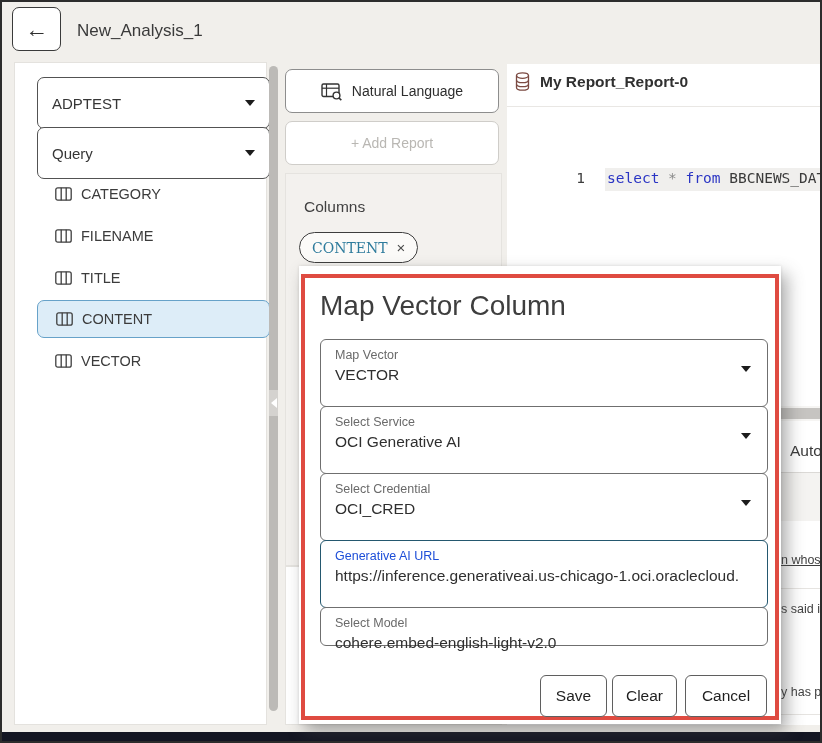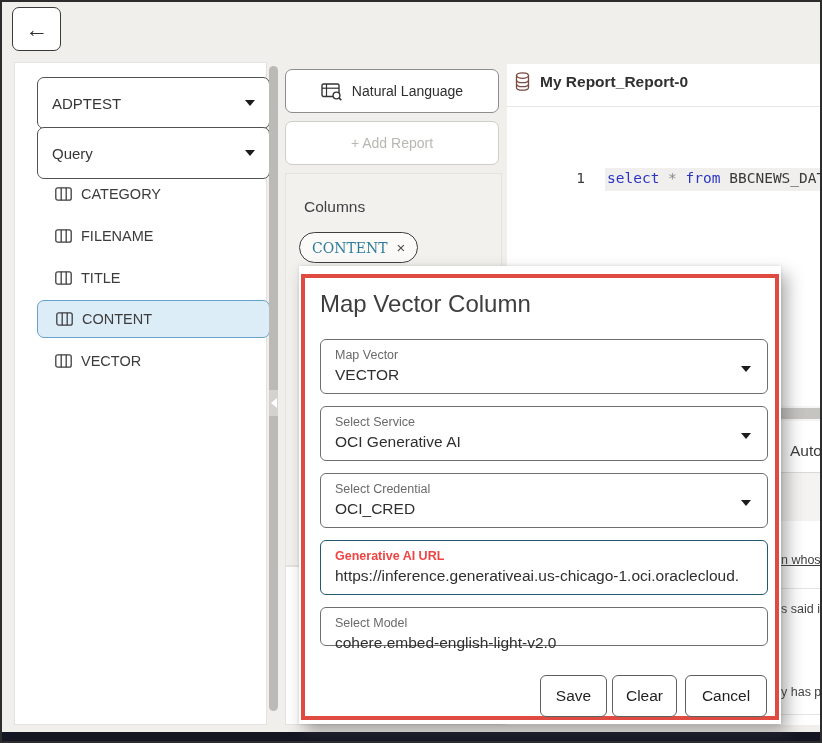--- a/index.html
+++ b/index.html
@@ -72,48 +72,49 @@
   .sec-divider { position:absolute; left:0; top:408px; width:100%; height:1px; background:#dbd9d6; }
   .gray-band { position:absolute; left:0; top:409px; width:100%; height:48px; background:#f4f3f1; }
   .bg-row { position:absolute; left:274px; font-size:12.5px; color:#3f3f3f; white-space:nowrap; }
   .row-divider { position:absolute; left:0; width:100%; height:1px; background:#e6e4e1; }
 
   
   .modal { position:absolute; left:297px; top:264px; width:482px; height:458px; background:#fff;
     box-shadow:6px 8px 16px rgba(70,70,70,.45), 0 0 3px rgba(0,0,0,.12); z-index:10; }
   .red-annotation { position:absolute; left:2px; top:8px; right:2px; bottom:4px;
     border:4px solid #df4b41; pointer-events:none; }
-  .modal-title { position:absolute; left:21px; top:24px; font-size:24px; color:#3e3e3e; }
-  .field { position:absolute; left:21px; width:448px; height:55px; background:#fff;
+  .modal-title { position:absolute; left:21px; top:24px; font-size:28px; color:#3e3e3e; }
+  .field { position:absolute; left:21px; width:448px; height:68px; background:#fff;
     border:1px solid #6f6f6f; border-radius:6px; padding:7px 14px; cursor:pointer; }
   .field .f-label { display:block; font-size:12.5px; color:#6a6a6a; line-height:1.35; }
   .field .f-value { display:block; font-size:15.5px; color:#2f2f2f; line-height:1.45;
     white-space:nowrap; overflow:hidden; }
   .field .caret { position:absolute; right:16px; top:26px; }
   .field.focused { border:1.5px solid #24586f; }
-  .field.focused .f-label { color:#ef4444; font-weight:bold; }
+  .field.focused .f-label { color:#1d4ed8; font-weight:normal; }
   .f1 { top:73px; } .f2 { top:140px; } .f3 { top:207px; } .f4 { top:274px; }
   .f5 { top:341px; height:39px; }
   .modal-btn { position:absolute; top:409px; height:42px; background:#fff;
     border:1.4px solid #5f5f5f; border-radius:6px; font-size:15.5px; color:#1f1f1f;
     font-family:"Liberation Sans", sans-serif; cursor:pointer; }
   .btn-save { left:241px; width:67px; } .btn-clear { left:313px; width:65px; }
   .btn-cancel { left:386px; width:82px; }
 
   
   .bottom-bar { position:absolute; left:0; bottom:0; width:100%; height:9px; background:#141623; }
 </style>
 </head>
 <body>
 
 <div class="frame">
 
   <button class="back-btn">
     <span>←</span>
   </button>
+  <div class="page-title">New_Analysis_1</div>
 
   <div class="left-panel">
     <div class="select-box" style="top:14px;">
       <span>ADPTEST</span>
       <span class="caret"></span>
     </div>
     <div class="select-box" style="top:64px;">
       <span>Query</span>
       <span class="caret"></span>
     </div>

